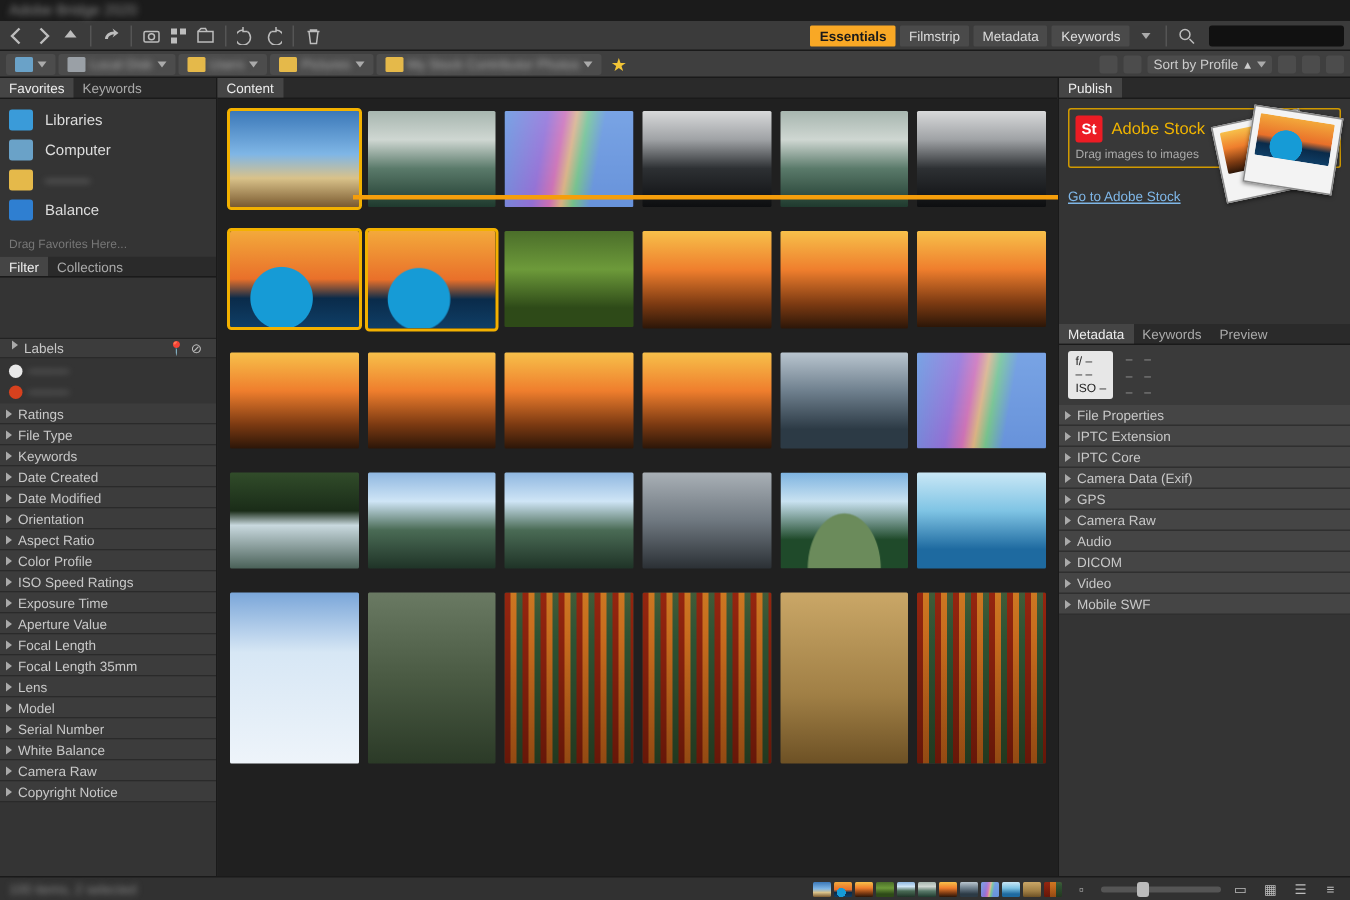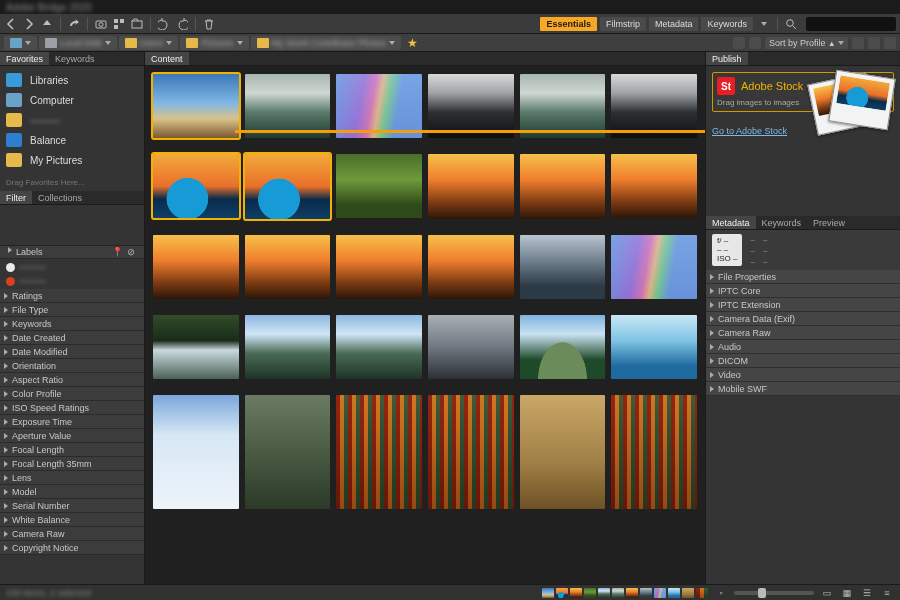--- a/index.html
+++ b/index.html
@@ -263,24 +263,20 @@
           <span>Computer</span>
         </div>
         <div class="fav-item">
           <div class="ico" style="background: rgb(229, 185, 74);"></div>
           <span class="blur">———</span>
         </div>
         <div class="fav-item">
           <div class="ico" style="background: rgb(47, 127, 209);"></div>
           <span>Balance</span>
         </div>
-        <div class="fav-item">
-          <div class="ico" style="background: rgb(229, 185, 74);"></div>
-          <span>My Pictures</span>
-        </div>
       </div>
     <div class="fav-hint">Drag Favorites Here...</div>
 
     <div class="filter-panel">
       <div class="tabset" id="filter-tabs">
           <div class="tab active">Filter</div>
           <div class="tab">Collections</div>
         </div>
       <div class="filter-body">
         <div class="filter-row lbl-tb">
@@ -423,23 +419,24 @@
             <span>–</span>
           </div>
         <div class="dashcol">
             <span>–</span>
             <span>–</span>
             <span>–</span>
           </div>
       </div>
       <div id="meta-rows">
           <div class="meta-row"><span class="caret"></span>File Properties</div>
+          <div class="meta-row"><span class="caret"></span>IPTC Extension</div>
           <div class="meta-row"><span class="caret"></span>IPTC Core</div>
-          <div class="meta-row"><span class="caret"></span>IPTC Extension</div>
           <div class="meta-row"><span class="caret"></span>Camera Data (Exif)</div>
+          <div class="meta-row"><span class="caret"></span>GPS</div>
           <div class="meta-row"><span class="caret"></span>Camera Raw</div>
           <div class="meta-row"><span class="caret"></span>Audio</div>
           <div class="meta-row"><span class="caret"></span>DICOM</div>
           <div class="meta-row"><span class="caret"></span>Video</div>
           <div class="meta-row"><span class="caret"></span>Mobile SWF</div>
         </div>
     </div>
   </div>
 </div>
 

